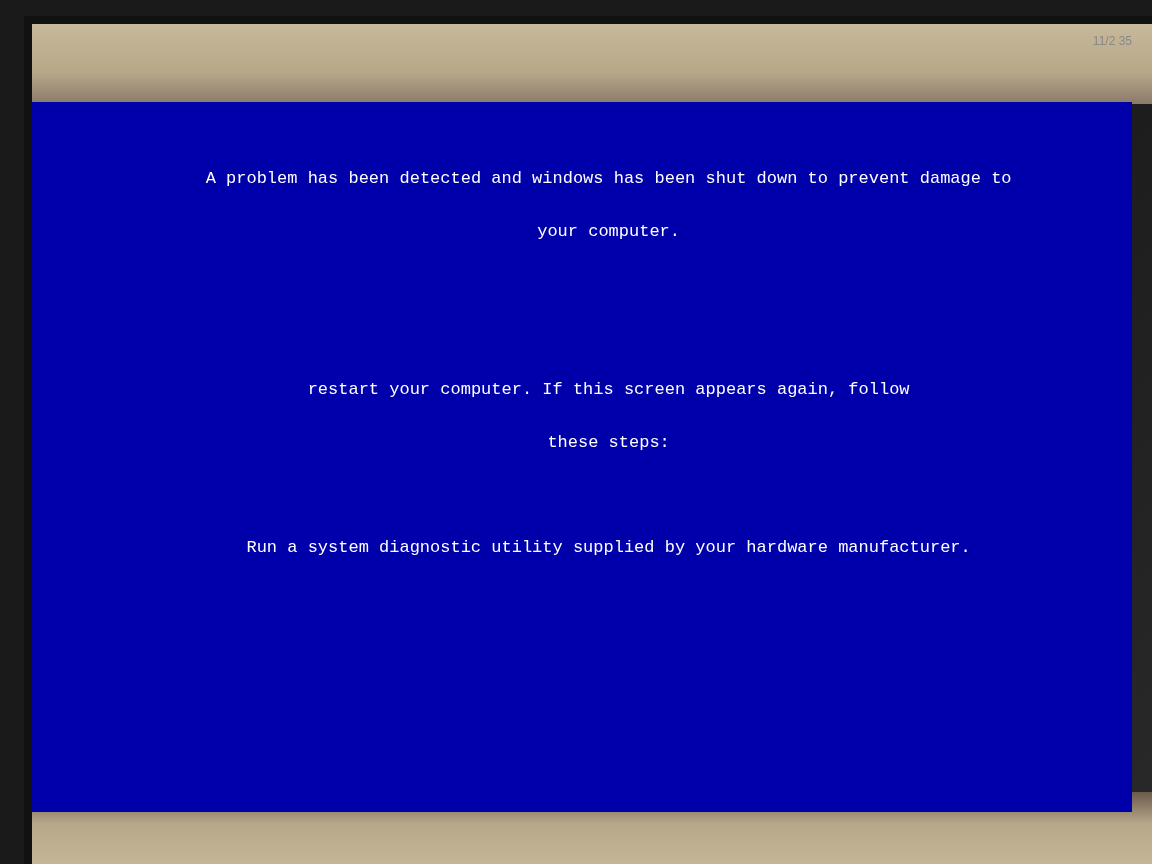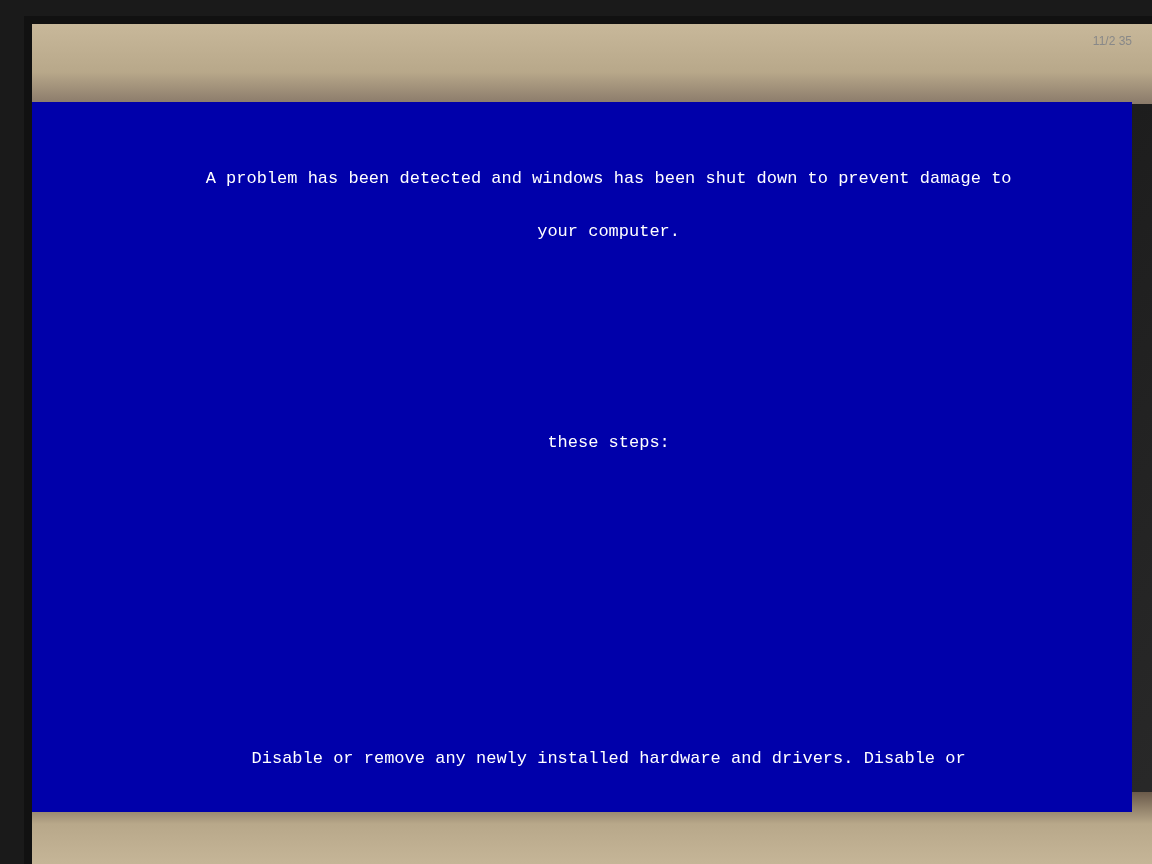--- a/index.html
+++ b/index.html
@@ -99,28 +99,28 @@
   <div class="bottom-border"></div>
 
   <div class="timestamp">11/2 35</div>
 
   <div class="bsod-screen">
     <div class="bsod-text">
       <span>A problem has been detected and windows has been shut down to prevent damage to</span><br>
       <span>your computer.</span><br>
       <br>
       <br>
+      <span>restart your computer. If this screen appears again, follow</span><br>
+      <span>these steps:</span><br>
       <br>
-      <span>these steps:</span><br>
+      <span>Run a system diagnostic utility supplied by your hardware manufacturer.</span><br>
       <br>
       <br>
       <br>
       <br>
-      <br>
-      <span>Disable or remove any newly installed hardware and drivers. Disable or</span><br>
       <br>
       <br>
       <br>
       <br>
       <br>
       <br>
       <br>
       <br>
       <br>
       <br>

